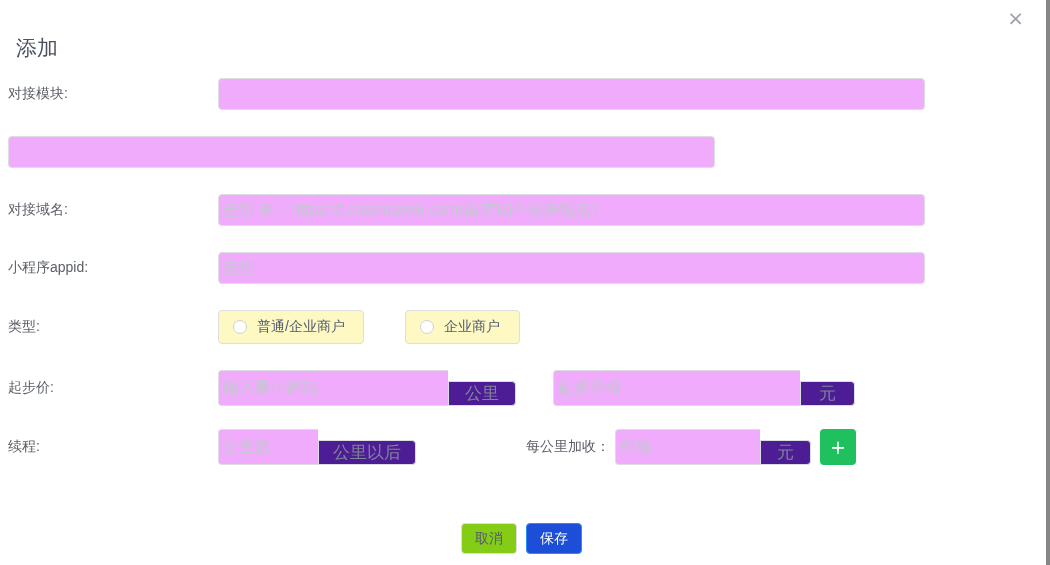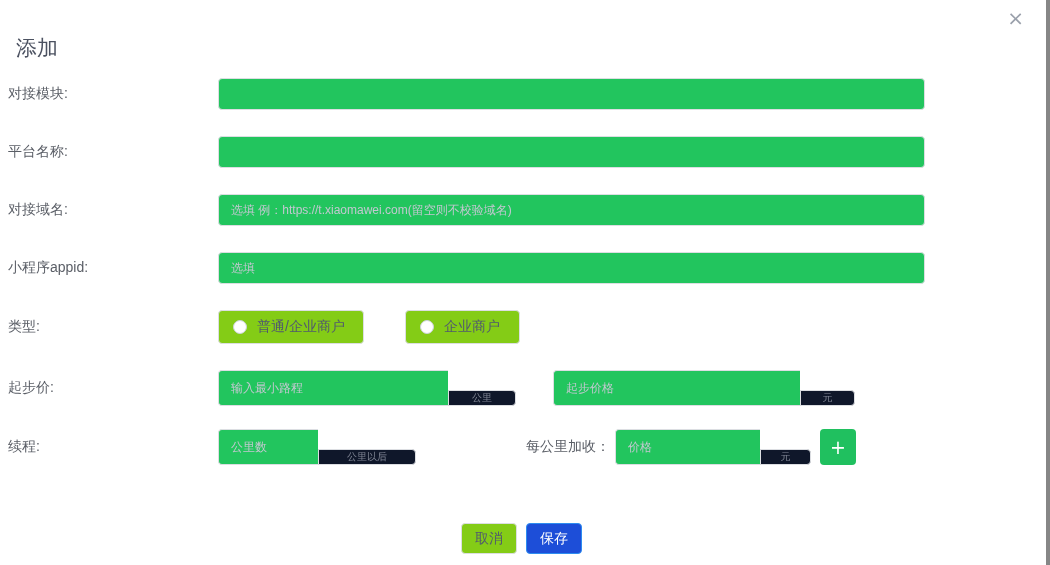--- a/index.html
+++ b/index.html
@@ -27,47 +27,47 @@
   .field-label {
     flex:none; width:202px; margin-right:8px;
     font-size:14px; color:#5a5e66;
   }
   .inline-label {
     flex:none; width:194px; text-align:right; margin-right:5px;
     font-size:14px; color:#5a5e66;
   }
   input.text-input {
     height:32px; border:1px solid #dcdee2; border-radius:4px;
-    padding:0 12px; font-size:12px; color:#515a6e; outline:none;
-    background:#22c55e;
+    padding:0 4px; font-size:16px; color:#515a6e; outline:none;
+    background:#f0abfc;
     font-family:"Liberation Sans","DejaVu Sans",sans-serif;
   }
   input.text-input::placeholder { color:#c3c8d0; }
   .w-full { width:707px; }
   .radio-box {
     height:34px; border:1px solid #dcdee2; border-radius:4px;
     display:flex; align-items:center; padding:0 14px; cursor:pointer;
-    background:#84cc16;
+    background:#fef9c3;
   }
   .radio-box.first { width:146px; margin-right:41px; }
   .radio-box.second { width:115px; }
   .radio-circle {
     flex:none; width:14px; height:14px; border-radius:50%;
     border:1px solid #ccd2da; background:#fff; margin-right:10px;
   }
   .radio-text { font-size:14px; color:#515a6e; white-space:nowrap; }
   .group { display:flex; align-items:flex-end; height:36px; }
   .group input.text-input {
     height:36px; border-radius:4px 0 0 4px; border-right:none;
   }
   .append {
-    background:#0f172a; border:1px solid #dcdee2;
+    background:#4c1d95; border:1px solid #dcdee2;
     border-radius:0 4px 4px 0;
     display:flex; align-items:center; justify-content:center;
-    font-size:10px; color:#808695; white-space:nowrap;
+    font-size:17px; color:#808695; white-space:nowrap;
   }
   .gap-27 { margin-left:37px; }
   .add-btn {
     width:36px; height:36px; margin-left:9px;
     background:#20c05f; border:none; border-radius:4px;
     color:#ffffff; font-size:19px; line-height:36px; cursor:pointer;
     display:flex; align-items:center; justify-content:center;
     font-family:"DejaVu Sans",sans-serif;
   }
   .footer { position:absolute; top:523px; left:461px; display:flex; }
@@ -95,21 +95,20 @@
 <span class="close-btn">×</span>
 
 <div class="form">
 
   <div class="row mb">
     <div class="field-label">对接模块:</div>
     <input class="text-input w-full" type="text" placeholder="" style="">
   </div>
 
   <div class="row mb">
-    <div class="field-label">平台名称:</div>
     <input class="text-input w-full" type="text" placeholder="" style="">
   </div>
 
   <div class="row mb">
     <div class="field-label">对接域名:</div>
     <input class="text-input w-full" type="text" placeholder="选填 例：https://t.xiaomawei.com(留空则不校验域名)" style="">
   </div>
 
   <div class="row mb">
     <div class="field-label">小程序appid:</div>

